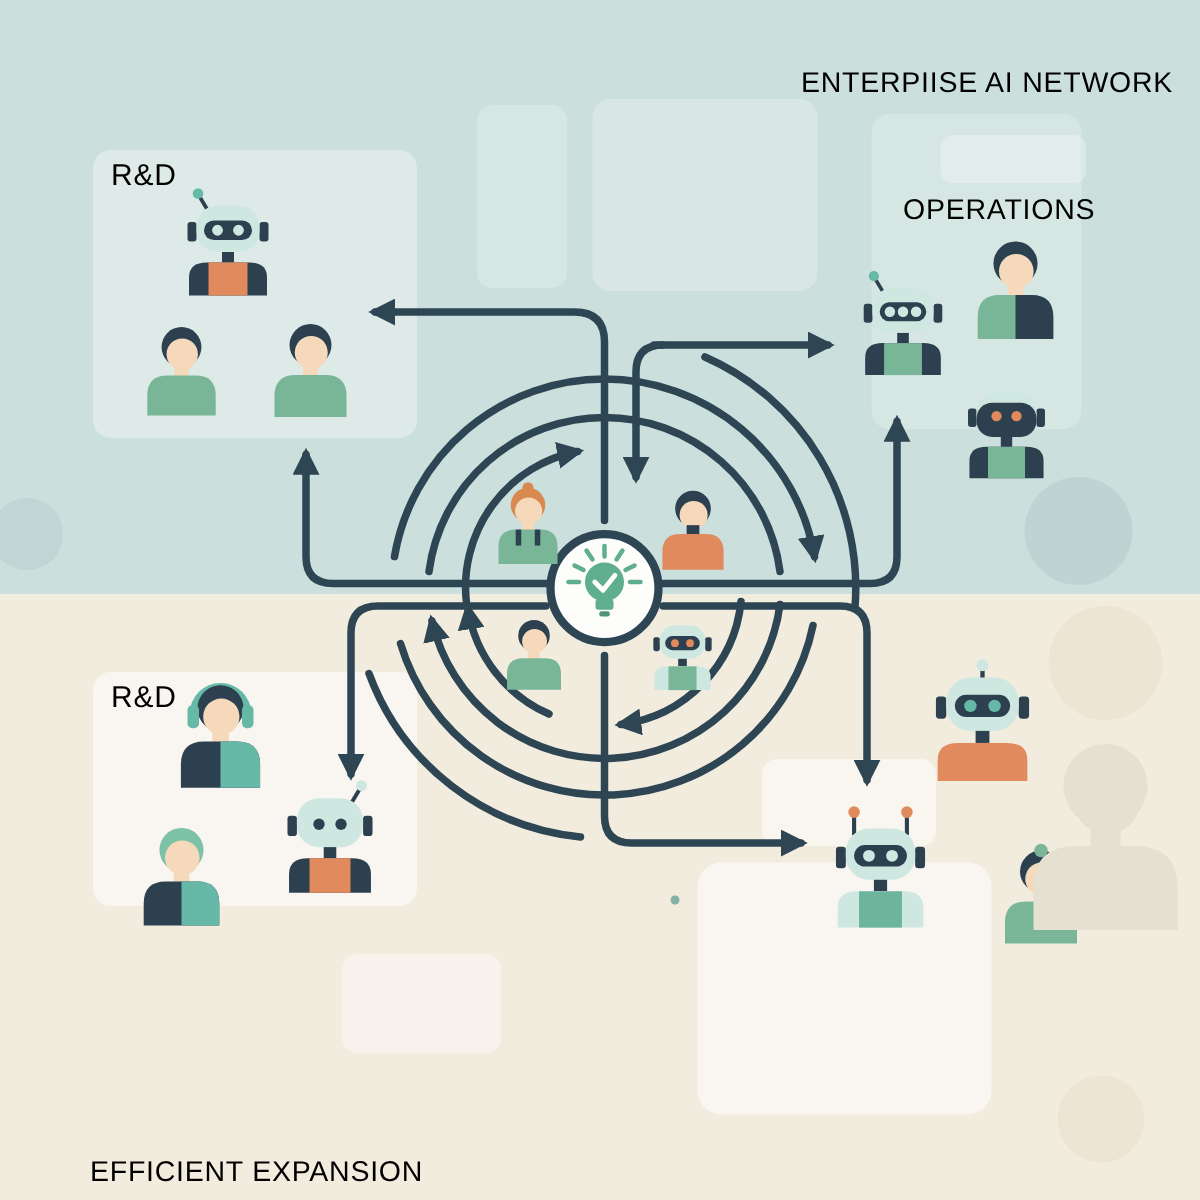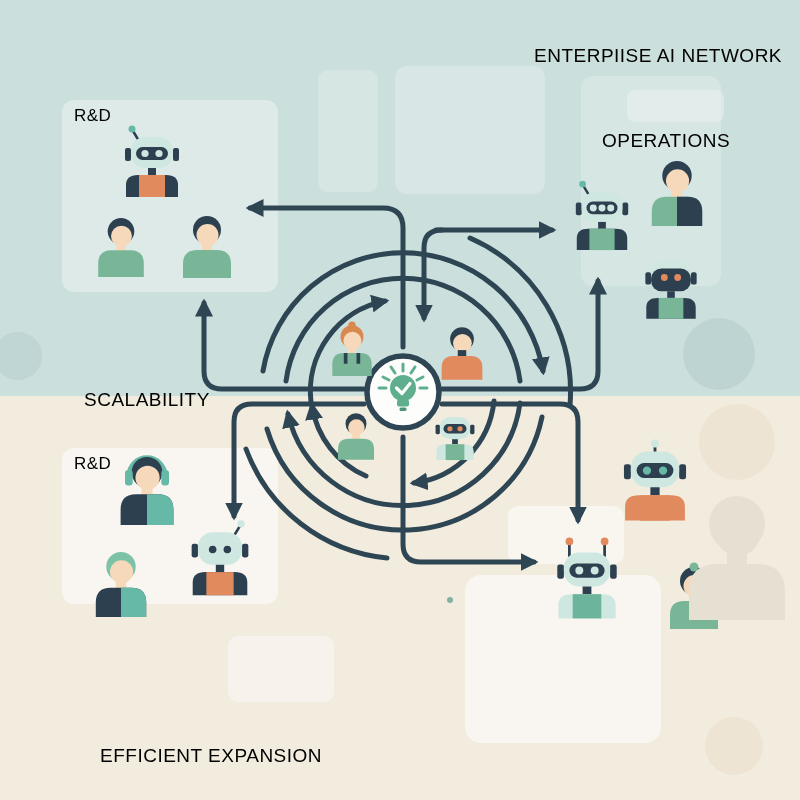--- a/index.html
+++ b/index.html
@@ -4,21 +4,21 @@
 <style>
   html,body{margin:0;padding:0;background:#888;}
   .stage{position:relative;width:800px;height:800px;overflow:hidden;
          font-family:"Liberation Sans", sans-serif;}
   .bg-top{position:absolute;left:0;top:0;width:800px;height:396px;background:#cbdfdc;}
   .bg-bottom{position:absolute;left:0;top:396px;width:800px;height:404px;background:#f2ecdf;}
   .decor{position:absolute;}
   .panel{position:absolute;border-radius:12px;}
   svg.diagram{position:absolute;left:0;top:0;}
   .lbl{position:absolute;color:#000000;font-size:19px;letter-spacing:.5px;white-space:nowrap;}
-  .lbl-big{font-size:17px;}
+  .lbl-big{font-size:20px;}
 </style>
 </head>
 <body>
 
 <div class="stage">
 
   <div class="bg-top"></div>
   <div class="bg-bottom"></div>
 
   <div class="decor" style="left:318px;top:70px;width:60px;height:122px;border-radius:10px;background:rgba(255,255,255,.22)"></div>
@@ -247,17 +247,16 @@
           <circle cx="0.5" cy="18" r="11" fill="#e6e0d2"></circle>
           <rect x="-5" y="26" width="10" height="8" fill="#e6e0d2"></rect>
           <path d="M -24 61 L -24 47 Q -24 33 -10 33 L 10 33 Q 24 33 24 47 L 24 61 Z" fill="#e6e0d2"></path>
         </g>
       </g>
   </svg>
 
   <div class="lbl" style="left:534px;top:45px;">ENTERPIISE AI NETWORK</div>
   <div class="lbl lbl-big" style="left:74px;top:106px;">R&amp;D</div>
   <div class="lbl" style="left:602px;top:130px;">OPERATIONS</div>
-  <div class="lbl" style="left:84px;top:389px;">SCALABILITY</div>
   <div class="lbl lbl-big" style="left:74px;top:454px;">R&amp;D</div>
-  <div class="lbl" style="left:60px;top:745px;margin-left:40px;">EFFICIENT EXPANSION</div>
+  <div class="lbl" style="left:60px;top:771px;">EFFICIENT EXPANSION</div>
 
 </div>
 
 </body></html>

